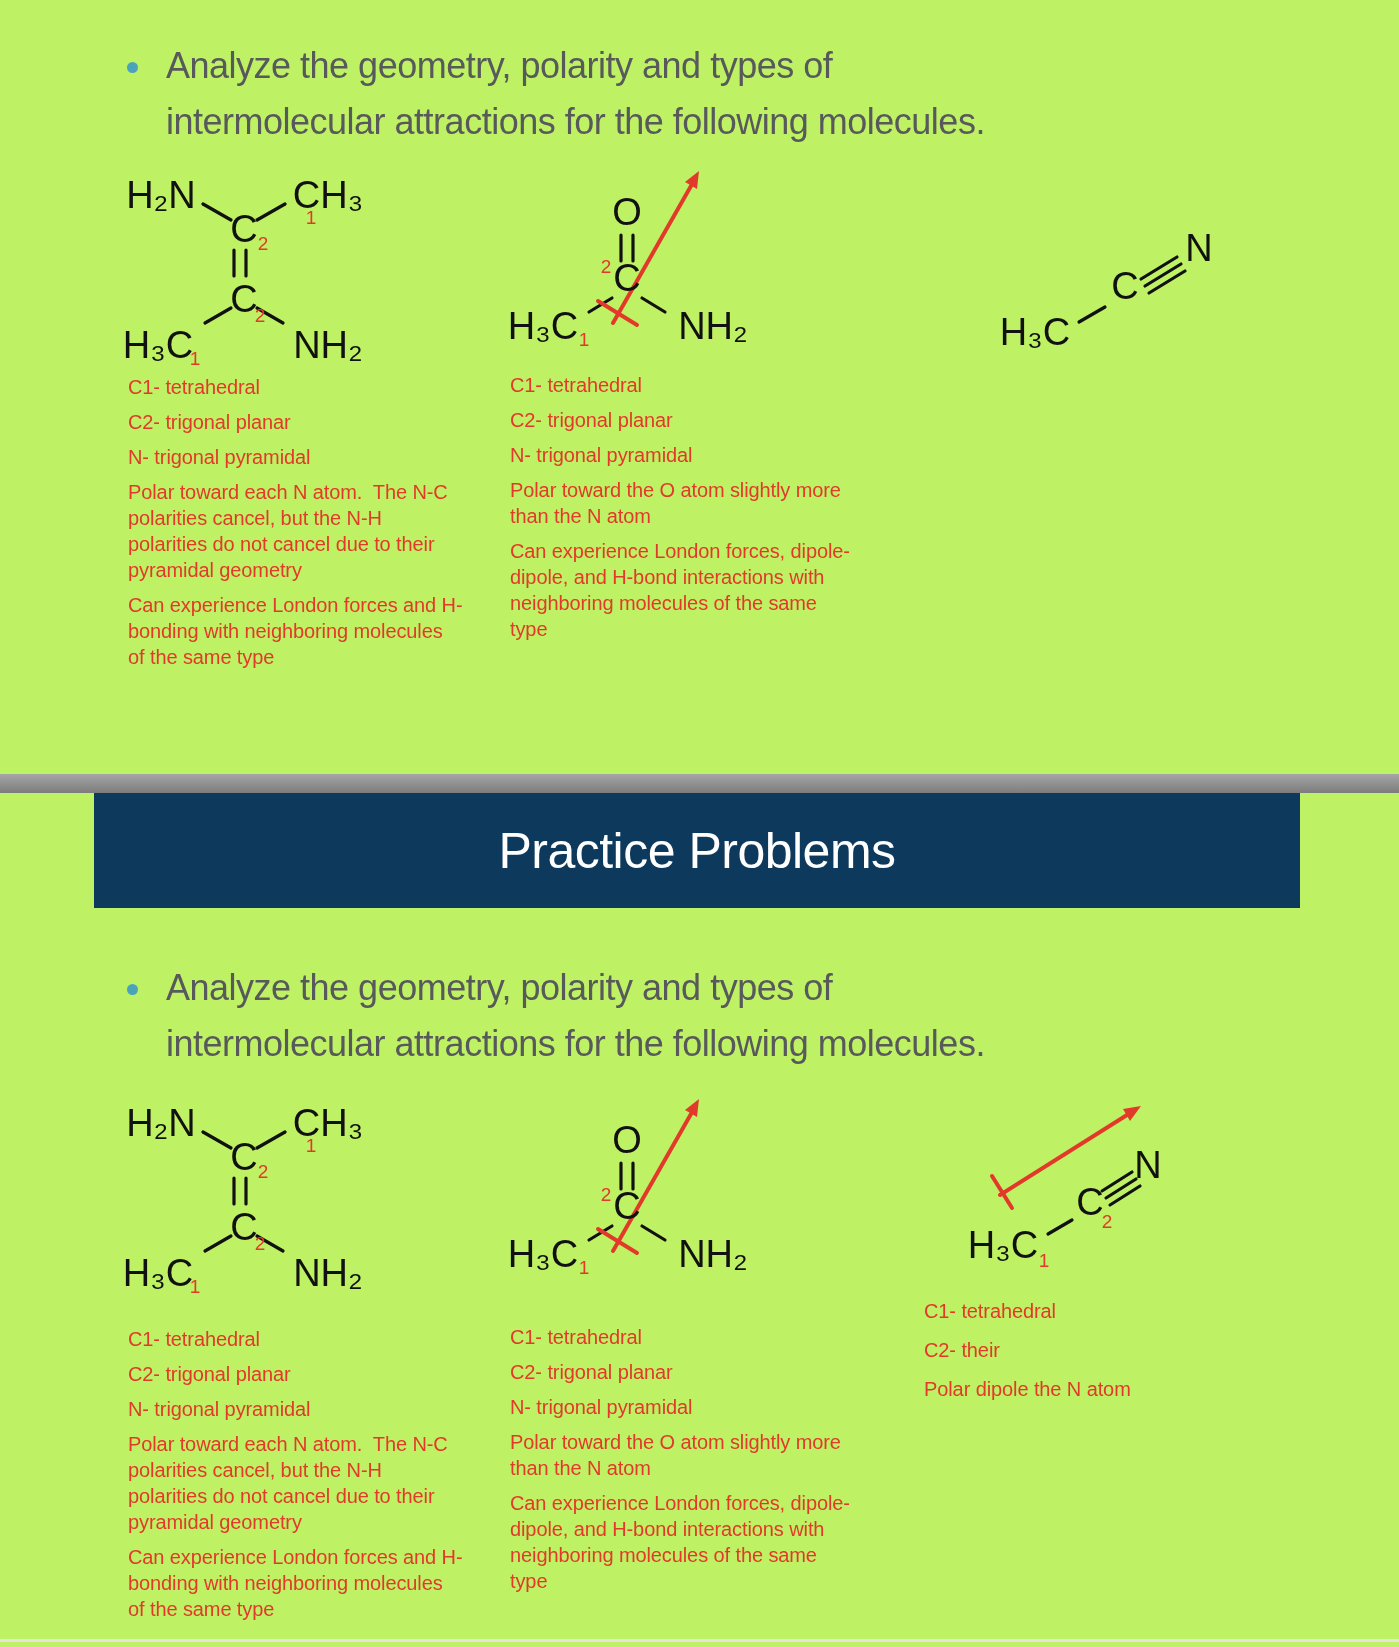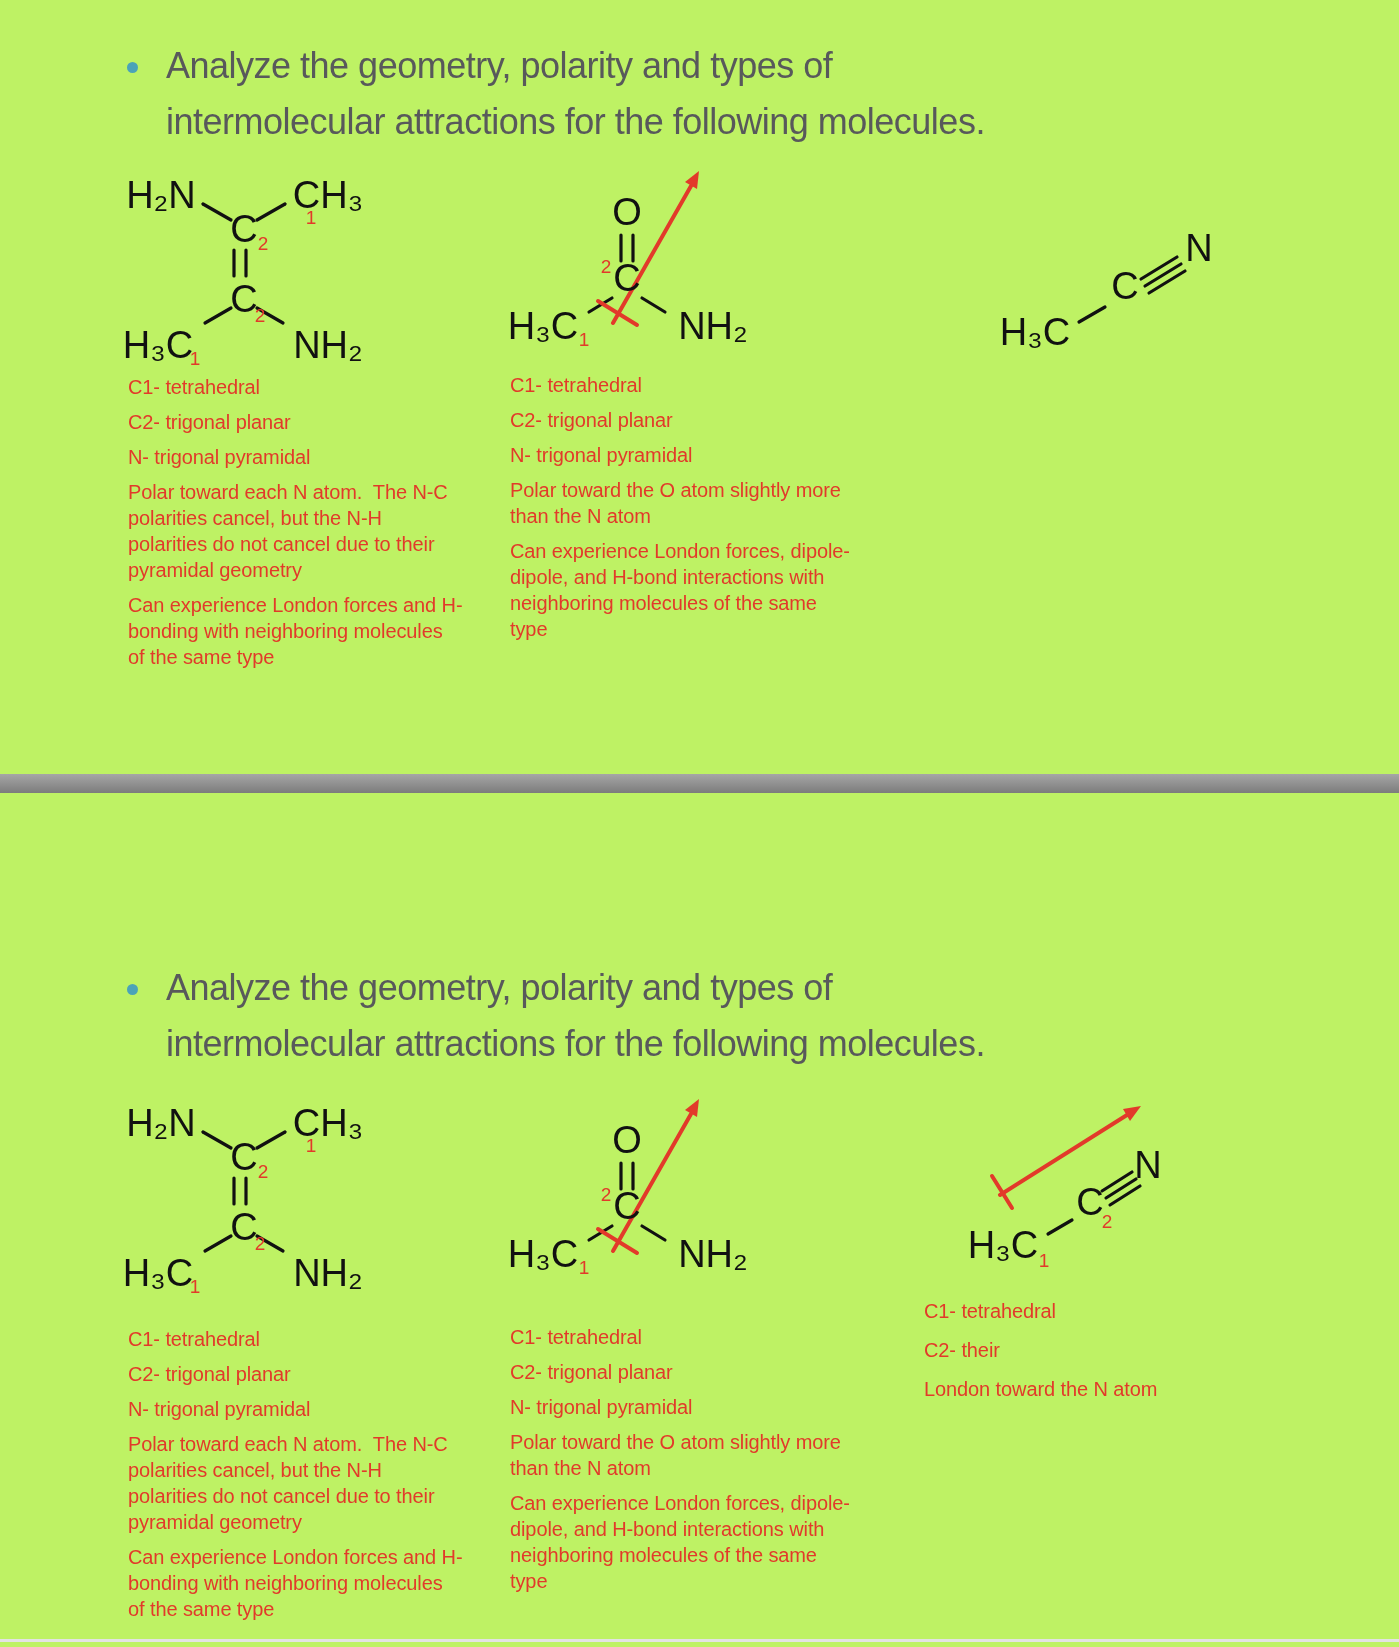--- a/index.html
+++ b/index.html
@@ -132,20 +132,23 @@
       </div>
     <div class="ann-block">
         <div class="ann-line">Can experience London forces, dipole-</div>
         <div class="ann-line">dipole, and H-bond interactions with</div>
         <div class="ann-line">neighboring molecules of the same</div>
         <div class="ann-line">type</div>
       </div>
   </div>
 
   <div class="gray-bar"></div>
+  <div class="navy-bar">
+    <span class="banner-text">Practice Problems</span>
+  </div>
 
   <span class="bullet-dot" style="left:127px;top:984px;"></span>
   <div class="slide-title" style="left:166px;top:960px;">
     <div class="t-line">Analyze the geometry, polarity and types of</div>
     <div class="t-line">intermolecular attractions for the following molecules.</div>
   </div>
 
   <svg style="left:95px;top:1088px;" width="300" height="215" viewBox="0 0 300 215">
     <g>
       <line class="bond" x1="108" y1="44" x2="136" y2="60"></line>
@@ -250,18 +253,18 @@
       </div>
   </div>
   <div class="ann-col col3" style="left:924px;top:1297px;">
     <div class="ann-block">
         <div class="ann-line">C1- tetrahedral</div>
       </div>
     <div class="ann-block">
         <div class="ann-line">C2- their</div>
       </div>
     <div class="ann-block">
-        <div class="ann-line">London toward the N atom</div>
+        <div class="ann-line">Polar dipole the N atom</div>
       </div>
   </div>
 
   <div class="bottom-line"></div>
 </div>
 
 </body></html>

